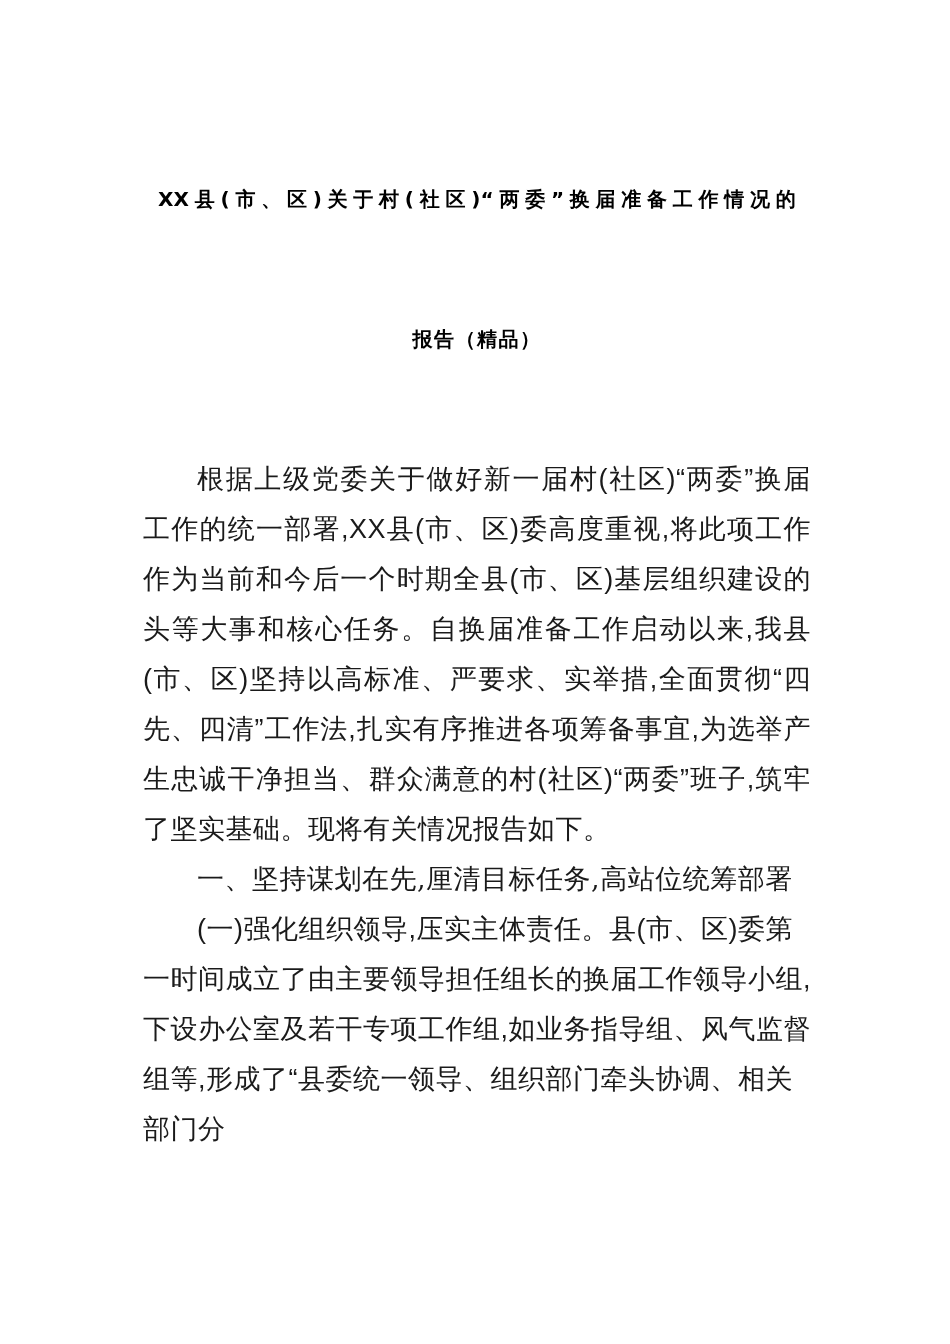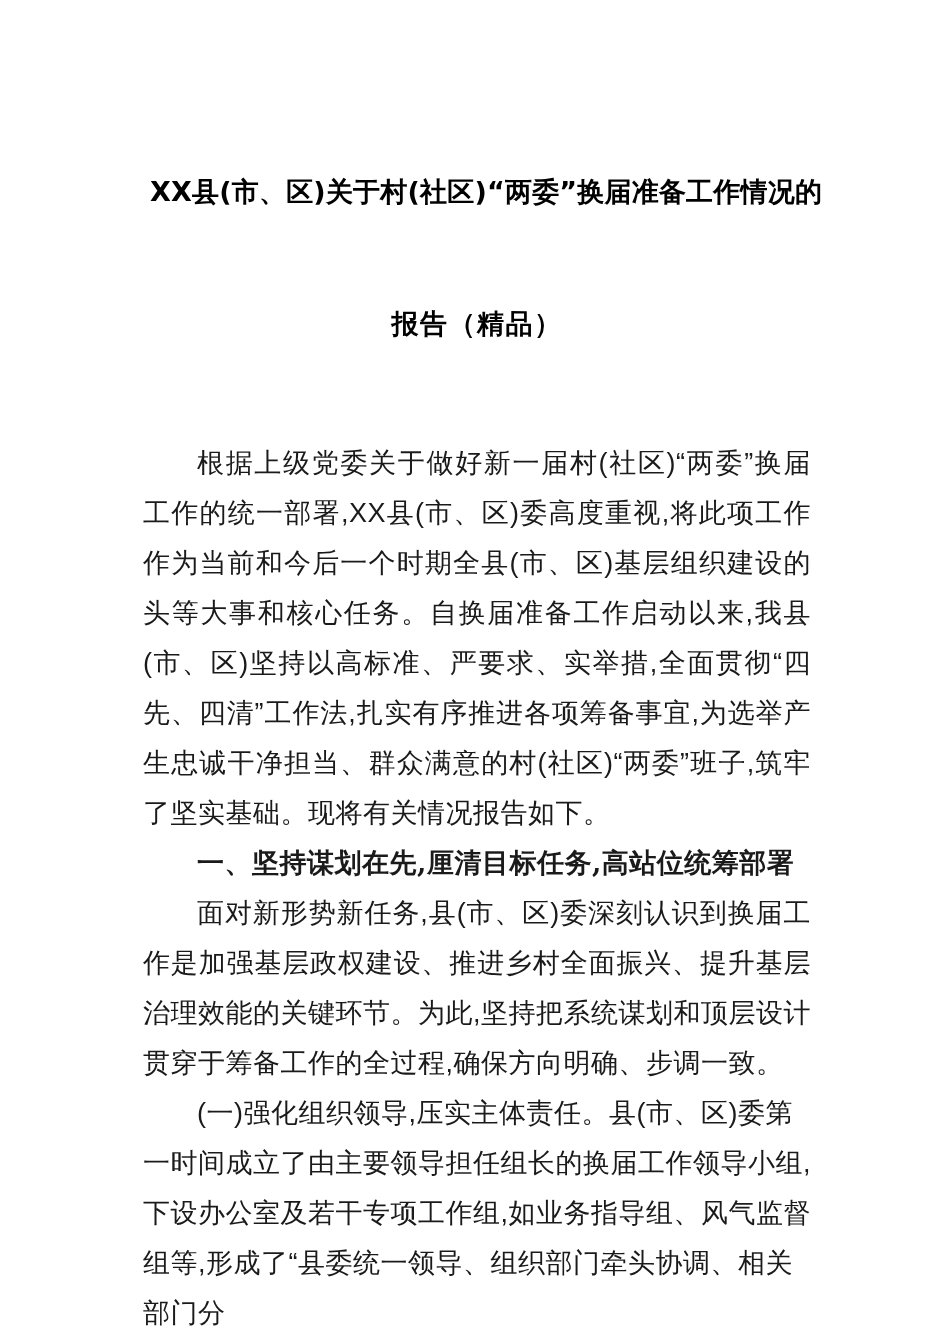--- a/index.html
+++ b/index.html
@@ -21,25 +21,25 @@
 
   .content {
     position: absolute;
     left: 143px;
     top: 0;
     width: 668px;
   }
 
   
   .doc-title {
-    margin: 7px;
+    margin: 15px;
     padding: 0;
     font-family: "DejaVu Sans", "Liberation Sans", sans-serif;
     font-weight: 700;
-    font-size: 27px;
+    font-size: 20px;
     line-height: 125px;
     color: #000000;
     text-align: justify;
     text-align-last: justify;
     letter-spacing: 0.2px;
     white-space: nowrap;
   }
 
   .doc-title-line1 {
     padding-top: 122px;
@@ -80,21 +80,21 @@
     text-align: left;
   }
 
   .heading-1 {
     margin: 0;
     padding: 0;
     text-indent: 2em;
     font-family: "DejaVu Serif", "Liberation Serif", serif;
     font-size: 27px;
     line-height: 50px;
-    font-weight: 700;
+    font-weight: 400;
     color: #1a1a1a;
     letter-spacing: 0.5px;
     text-align: left;
   }
 </style>
 </head>
 <body>
 
 <div class="page">
   <div class="content">
@@ -102,20 +102,19 @@
     <h1 class="doc-title doc-title-line1">XX县(市、区)关于村(社区)“两委”换届准备工作情况的</h1>
 
     <h1 class="doc-title doc-title-line2">报告（精品）</h1>
 
     <div class="body-block">
 
       <p class="para">根据上级党委关于做好新一届村(社区)“两委”换届工作的统一部署,XX县(市、区)委高度重视,将此项工作作为当前和今后一个时期全县(市、区)基层组织建设的头等大事和核心任务。自换届准备工作启动以来,我县(市、区)坚持以高标准、严要求、实举措,全面贯彻“四先、四清”工作法,扎实有序推进各项筹备事宜,为选举产生忠诚干净担当、群众满意的村(社区)“两委”班子,筑牢了坚实基础。现将有关情况报告如下。</p>
 
       <p class="heading-1">一、坚持谋划在先,厘清目标任务,高站位统筹部署</p>
 
-      <p class="para">面对新形势新任务,县(市、区)委深刻认识到换届工作是加强基层政权建设、推进乡村全面振兴、提升基层治理效能的关键环节。为此,坚持把系统谋划和顶层设计贯穿于筹备工作的全过程,确保方向明确、步调一致。</p>
 
       <p class="para para-last">(一)强化组织领导,压实主体责任。县(市、区)委第一时间成立了由主要领导担任组长的换届工作领导小组,下设办公室及若干专项工作组,如业务指导组、风气监督组等,形成了“县委统一领导、组织部门牵头协调、相关部门分</p>
 
     </div>
 
   </div>
 </div>
 
 </body></html>

